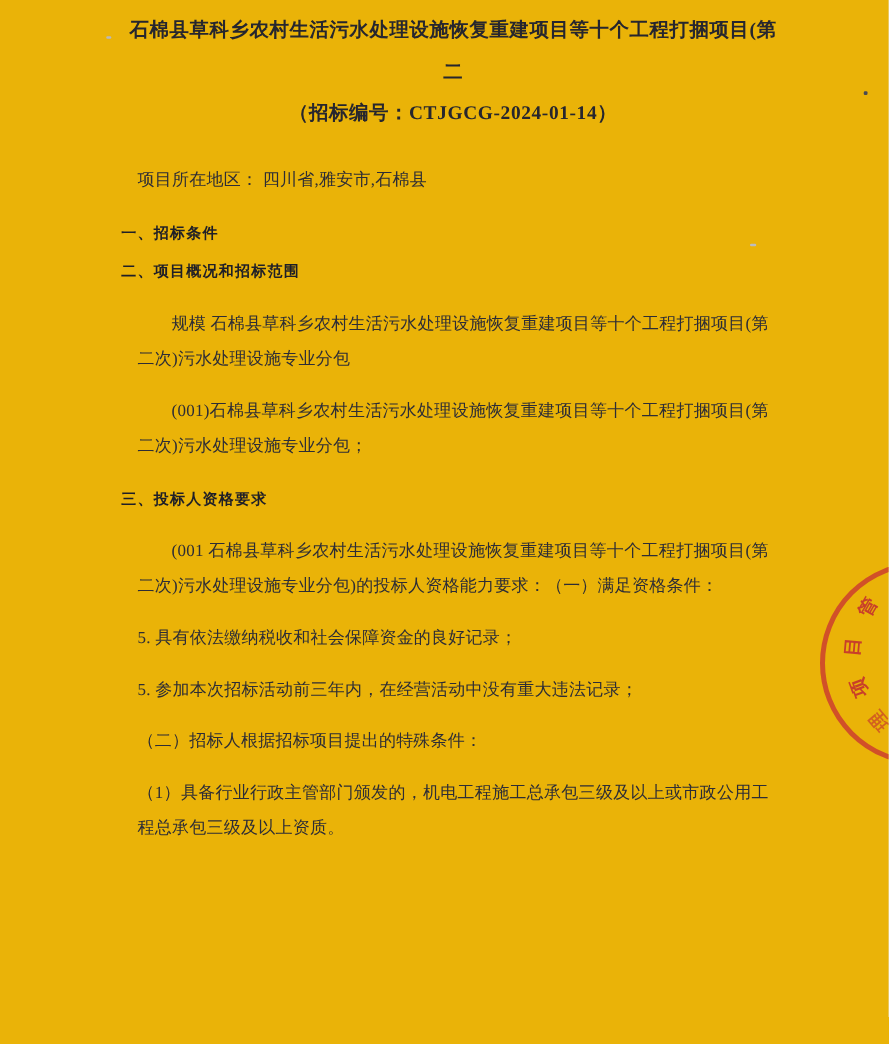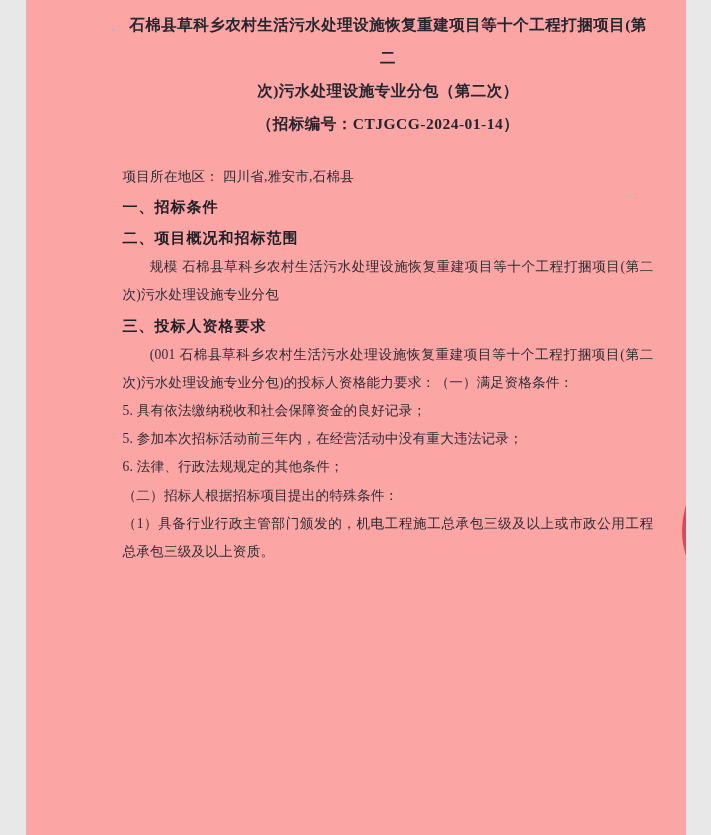--- a/index.html
+++ b/index.html
@@ -1,31 +1,31 @@
 <!DOCTYPE html>
 <html><head>
 <meta charset="utf-8">
 <style>
   html,body{margin:0;padding:0;background:#e8e8e8;}
   .page{
-    width:660px;height:835px;position:relative;overflow:hidden;
-    background:#fca5a5;margin:0 auto;
+    width:711px;height:835px;position:relative;overflow:hidden;
+    background:#eab308;margin:0 auto;
     font-family:"Liberation Serif","DejaVu Serif",serif;
   }
   .content{position:absolute;left:97px;top:8px;width:531px;}
   .title-block{
     text-align:center;font-weight:bold;font-size:15.5px;line-height:33px;
     color:#26262e;letter-spacing:0.5px;
   }
   .title-line{min-height:33px;}
   .body-block{margin-top:23px;font-size:13.6px;color:#2d2d36;}
-  .body-block p{margin:0;line-height:28.2px;text-align:justify;letter-spacing:0.2px;}
+  .body-block p{margin:13px;line-height:28.2px;text-align:justify;letter-spacing:0.2px;}
   .body-block p.indent{text-indent:2em;}
   .body-block h2{
-    font-size:15px;line-height:30px;margin:1px 0 0;color:#1f1f27;
+    font-size:12px;line-height:30px;margin:1px 0 0;color:#1f1f27;
     letter-spacing:1px;font-weight:bold;
   }
   
   .stamp-circle{
     position:absolute;left:656px;top:449px;width:163px;height:163px;
     border:4px solid rgba(199,42,52,0.72);border-radius:50%;
     box-sizing:border-box;pointer-events:none;
   }
   .stamp-char{
     position:absolute;color:rgba(193,38,50,0.82);font-weight:bold;
@@ -44,34 +44,33 @@
 </style>
 </head>
 <body>
 
 <div class="page">
 
   <div class="content">
 
     <div class="title-block">
       <div class="title-line">石棉县草科乡农村生活污水处理设施恢复重建项目等十个工程打捆项目(第二</div>
-      <div class="title-line">次)污水处理设施专业分包（第二次）</div>
       <div class="title-line">（招标编号：CTJGCG-2024-01-14）</div>
     </div>
 
     <div class="body-block">
       <p class="plain">项目所在地区： 四川省,雅安市,石棉县</p>
       <h2>一、招标条件</h2>
       <h2>二、项目概况和招标范围</h2>
       <p class="indent">规模 石棉县草科乡农村生活污水处理设施恢复重建项目等十个工程打捆项目(第二次)污水处理设施专业分包</p>
+      <p class="indent">(001)石棉县草科乡农村生活污水处理设施恢复重建项目等十个工程打捆项目(第二次)污水处理设施专业分包；</p>
       <h2>三、投标人资格要求</h2>
       <p class="indent">(001 石棉县草科乡农村生活污水处理设施恢复重建项目等十个工程打捆项目(第二次)污水处理设施专业分包)的投标人资格能力要求：（一）满足资格条件：</p>
       <p class="plain">5. 具有依法缴纳税收和社会保障资金的良好记录；</p>
       <p class="plain">5. 参加本次招标活动前三年内，在经营活动中没有重大违法记录；</p>
-      <p class="plain">6. 法律、行政法规规定的其他条件；</p>
       <p class="plain">（二）招标人根据招标项目提出的特殊条件：</p>
       <p class="plain">（1）具备行业行政主管部门颁发的，机电工程施工总承包三级及以上或市政公用工程总承包三级及以上资质。</p>
 
     </div>
 
   </div>
 
   <div class="stamp-circle"></div>
   <span class="stamp-char c0">管</span>
   <span class="stamp-char c1">目</span>

